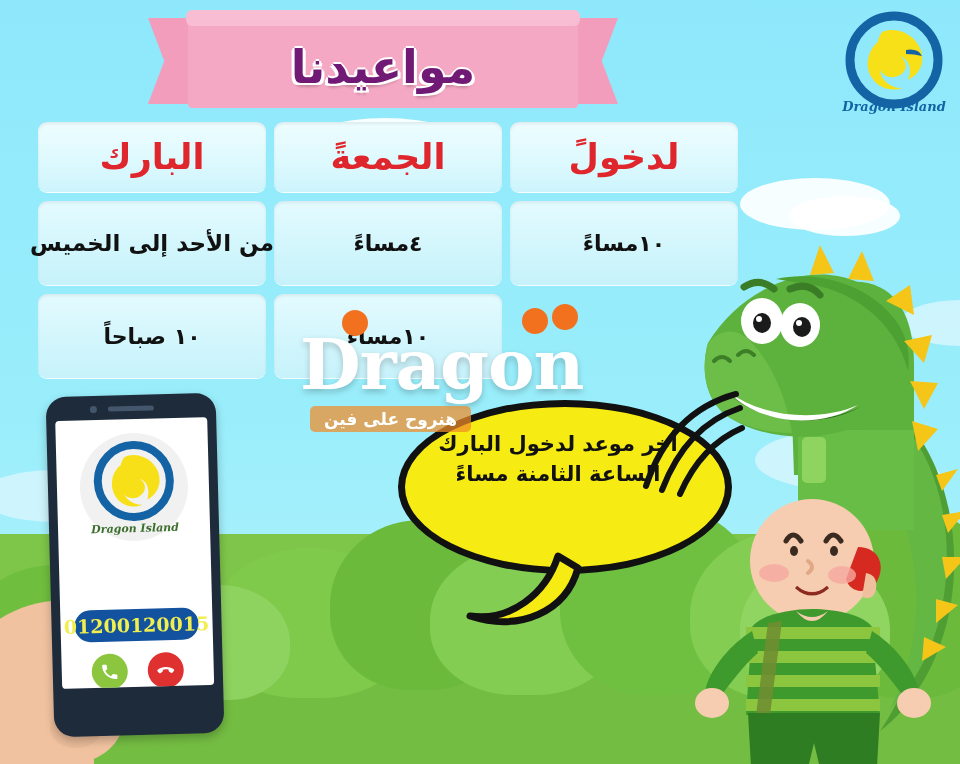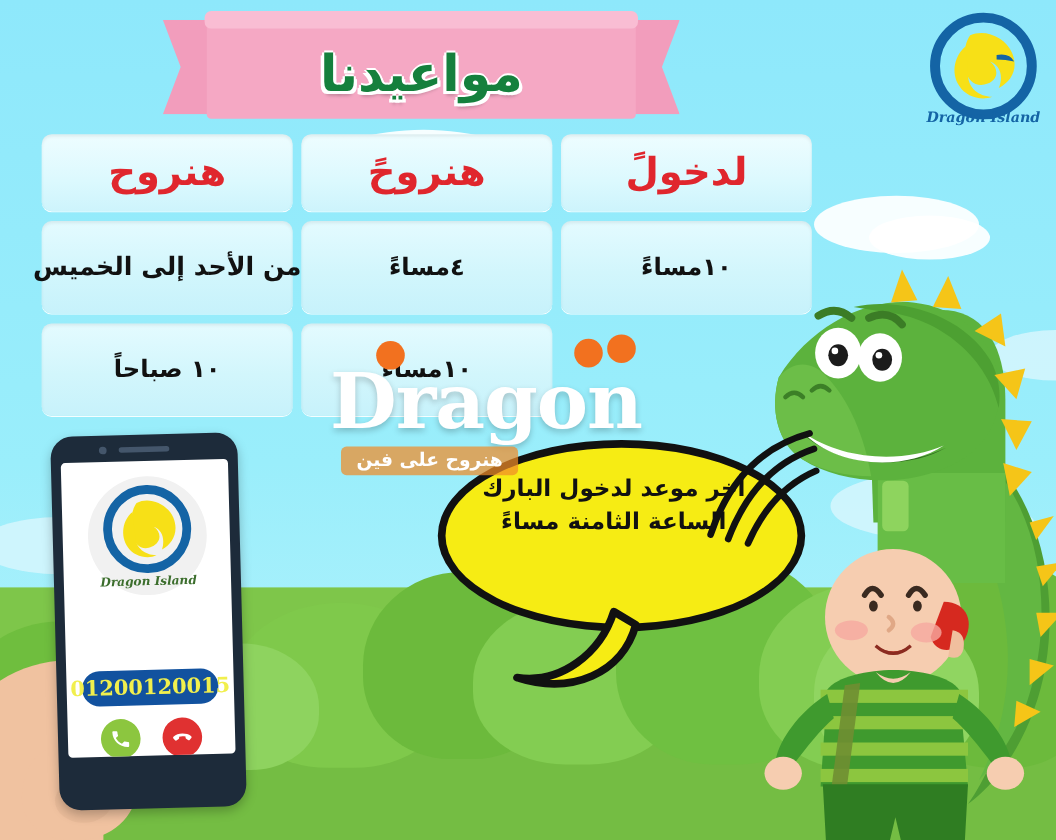--- a/index.html
+++ b/index.html
@@ -31,21 +31,21 @@
   .ribbon-body:before{
     content:"";position:absolute;left:-2px;top:-4px;width:394px;height:16px;background:#f9bdd3;
     border-radius:6px;
   }
   .ribbon-tail{position:absolute;top:4px;width:58px;height:86px;background:#f29dbc;}
   .ribbon-tail.l{left:0;clip-path:polygon(0 0,100% 0,100% 100%,0 100%,28% 50%);}
   .ribbon-tail.r{right:0;clip-path:polygon(0 0,100% 0,72% 50%,100% 100%,0 100%);}
   .ribbon-title{
     position:absolute;left:0;top:6px;width:470px;height:94px;
     display:flex;align-items:center;justify-content:center;
-    font-size:46px;font-weight:bold;color:#15803d;
+    font-size:46px;font-weight:bold;color:#701a75;
     letter-spacing:1px;
     text-shadow:
       -2px 0 #fff,2px 0 #fff,0 -2px #fff,0 2px #fff,
       -3px 2px #fff,3px 2px #fff,0 4px 3px rgba(0,0,0,.18);
   }
 
   
   .table{position:absolute;left:38px;top:122px;width:700px;}
   .trow{display:flex;flex-direction:row-reverse;justify-content:flex-start;gap:8px;margin-bottom:9px;}
   .cell{
@@ -284,24 +284,24 @@
     <div class="ribbon-tail l"></div>
     <div class="ribbon-tail r"></div>
     <div class="ribbon-body"></div>
     <div class="ribbon-title">مواعيدنا</div>
   </div>
 
   <div class="table">
 
     <div class="trow">
       <div class="cell head">
-        <span class="txt">هنروح</span>
+        <span class="txt">البارك</span>
       </div>
       <div class="cell head">
-        <span class="txt">هنروحً</span>
+        <span class="txt">الجمعةً</span>
       </div>
       <div class="cell head">
         <span class="txt">لدخولً</span>
       </div>
     </div>
 
     <div class="trow">
       <div class="cell">
         <span class="txt small">من الأحد إلى الخميس</span>
       </div>

